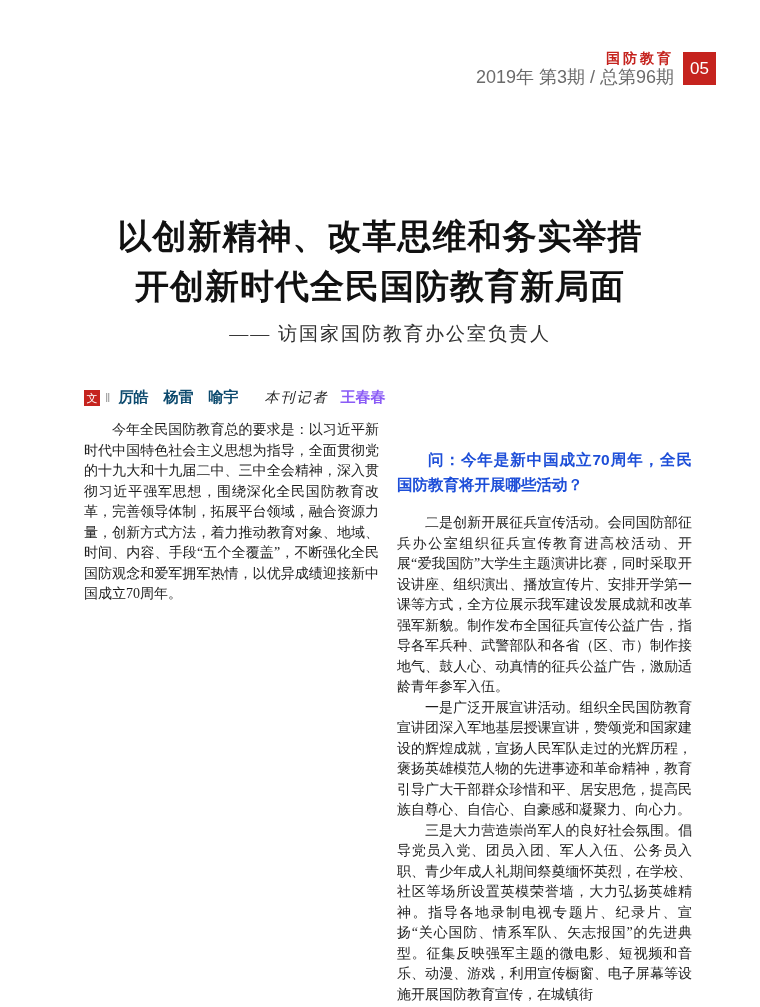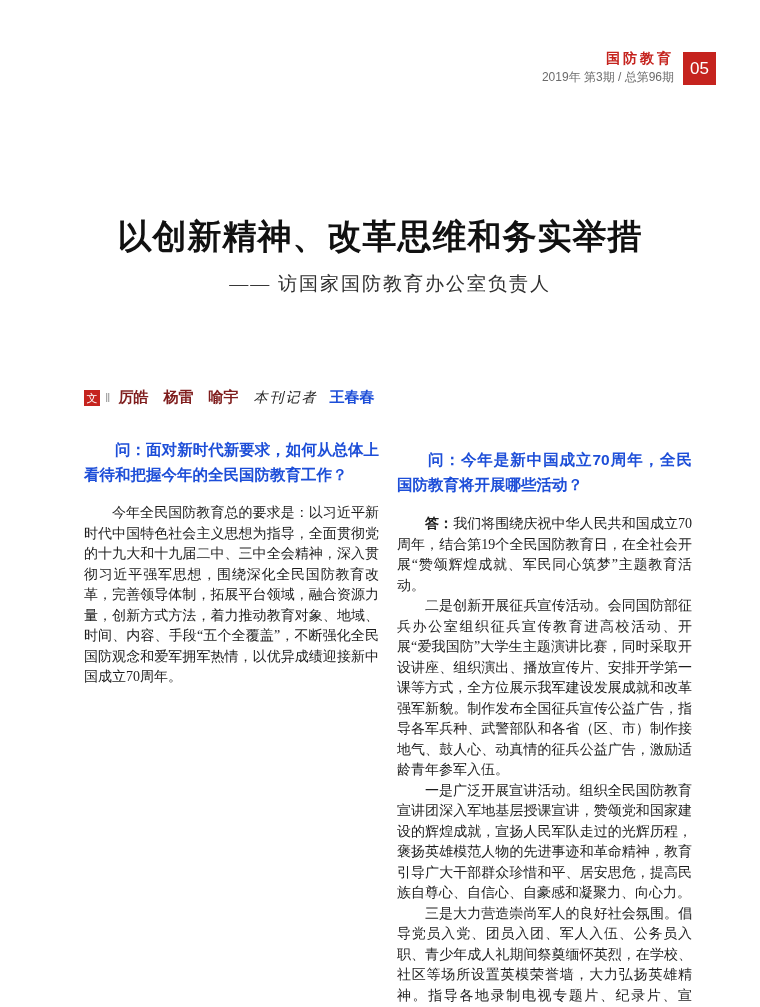--- a/index.html
+++ b/index.html
@@ -26,21 +26,21 @@
     font-family: "Liberation Sans", "DejaVu Sans", sans-serif;
   }
   .journal-name {
     font-weight: bold;
     font-size: 14px;
     line-height: 18px;
     color: #c5231e;
     letter-spacing: 3px;
   }
   .issue-info {
-    font-size: 12px;
+    font-size: 18px;
     line-height: 20px;
     color: #6b6b6b;
   }
   .page-num-box {
     margin-top: 3px;
     width: 33px;
     height: 33px;
     background: #c5231e;
     color: #ffffff;
     display: flex;
@@ -97,35 +97,36 @@
     flex: 0 0 auto;
   }
   .byline-divider {
     color: #9a9a9a;
     font-size: 13px;
     margin: 0 8px 0 5px;
   }
   .byline-author {
     font-weight: bold;
     font-size: 15px;
-    color: #7f1d1d;
+    color: #0c4a6e;
     margin-right: 15px;
   }
   .byline-reporter-label {
     font-family: "Liberation Serif", "DejaVu Serif", serif;
     font-style: italic;
     font-size: 14px;
     color: #222222;
     margin-right: 12px;
     letter-spacing: 2px;
+    margin-left: 11px;
   }
   .byline-reporter-name {
     font-weight: bold;
     font-size: 15px;
-    color: #1d4ed8;
+    color: #8b5cf6;
   }
 
   
   .columns {
     position: absolute;
     top: 420px;
     left: 84px;
     width: 608px;
     display: flex;
     gap: 18px;
@@ -160,38 +161,37 @@
 <div class="page-header">
   <div class="header-text">
     <div class="journal-name">国防教育</div>
     <div class="issue-info">2019年 第3期 / 总第96期</div>
   </div>
   <div class="page-num-box">05</div>
 </div>
 
 <div class="title-block">
   <div class="title-line">以创新精神、改革思维和务实举措</div>
+  <div class="title-line">开创新时代全民国防教育新局面</div>
   <div class="subtitle">—— 访国家国防教育办公室负责人</div>
 </div>
 
 <div class="byline">
   <span class="byline-icon">文</span>
   <span class="byline-divider">‖</span>
   <span class="byline-author">厉皓</span>
   <span class="byline-author">杨雷</span>
   <span class="byline-author">喻宇</span>
   <span class="byline-reporter-label">本刊记者</span>
   <span class="byline-reporter-name">王春春</span>
 </div>
 
 <div class="columns">
   <div class="column">
-    <p class="question">问：面对新时代新要求，如何从总体上看待和把握今年的全民国防教育工作？</p>
     <p class="body-p">今年全民国防教育总的要求是：以习近平新时代中国特色社会主义思想为指导，全面贯彻党的十九大和十九届二中、三中全会精神，深入贯彻习近平强军思想，围绕深化全民国防教育改革，完善领导体制，拓展平台领域，融合资源力量，创新方式方法，着力推动教育对象、地域、时间、内容、手段“五个全覆盖”，不断强化全民国防观念和爱军拥军热情，以优异成绩迎接新中国成立70周年。</p>
   </div>
   <div class="column">
     <p class="question first-in-column">问：今年是新中国成立70周年，全民国防教育将开展哪些活动？</p>
-    <p class="body-p"><span class="ans-label">答：</span><span>我们将围绕庆祝中华人民共和国成立70周年，结合第19个全民国防教育日，在全社会开展“赞颂辉煌成就、军民同心筑梦”主题教育活动。</span></p>
     <p class="body-p">二是创新开展征兵宣传活动。会同国防部征兵办公室组织征兵宣传教育进高校活动、开展“爱我国防”大学生主题演讲比赛，同时采取开设讲座、组织演出、播放宣传片、安排开学第一课等方式，全方位展示我军建设发展成就和改革强军新貌。制作发布全国征兵宣传公益广告，指导各军兵种、武警部队和各省（区、市）制作接地气、鼓人心、动真情的征兵公益广告，激励适龄青年参军入伍。</p>
     <p class="body-p">一是广泛开展宣讲活动。组织全民国防教育宣讲团深入军地基层授课宣讲，赞颂党和国家建设的辉煌成就，宣扬人民军队走过的光辉历程，褒扬英雄模范人物的先进事迹和革命精神，教育引导广大干部群众珍惜和平、居安思危，提高民族自尊心、自信心、自豪感和凝聚力、向心力。</p>
     <p class="body-p">三是大力营造崇尚军人的良好社会氛围。倡导党员入党、团员入团、军人入伍、公务员入职、青少年成人礼期间祭奠缅怀英烈，在学校、社区等场所设置英模荣誉墙，大力弘扬英雄精神。指导各地录制电视专题片、纪录片、宣扬“关心国防、情系军队、矢志报国”的先进典型。征集反映强军主题的微电影、短视频和音乐、动漫、游戏，利用宣传橱窗、电子屏幕等设施开展国防教育宣传，在城镇街</p>
   </div>
 </div>
 
 </body></html>

